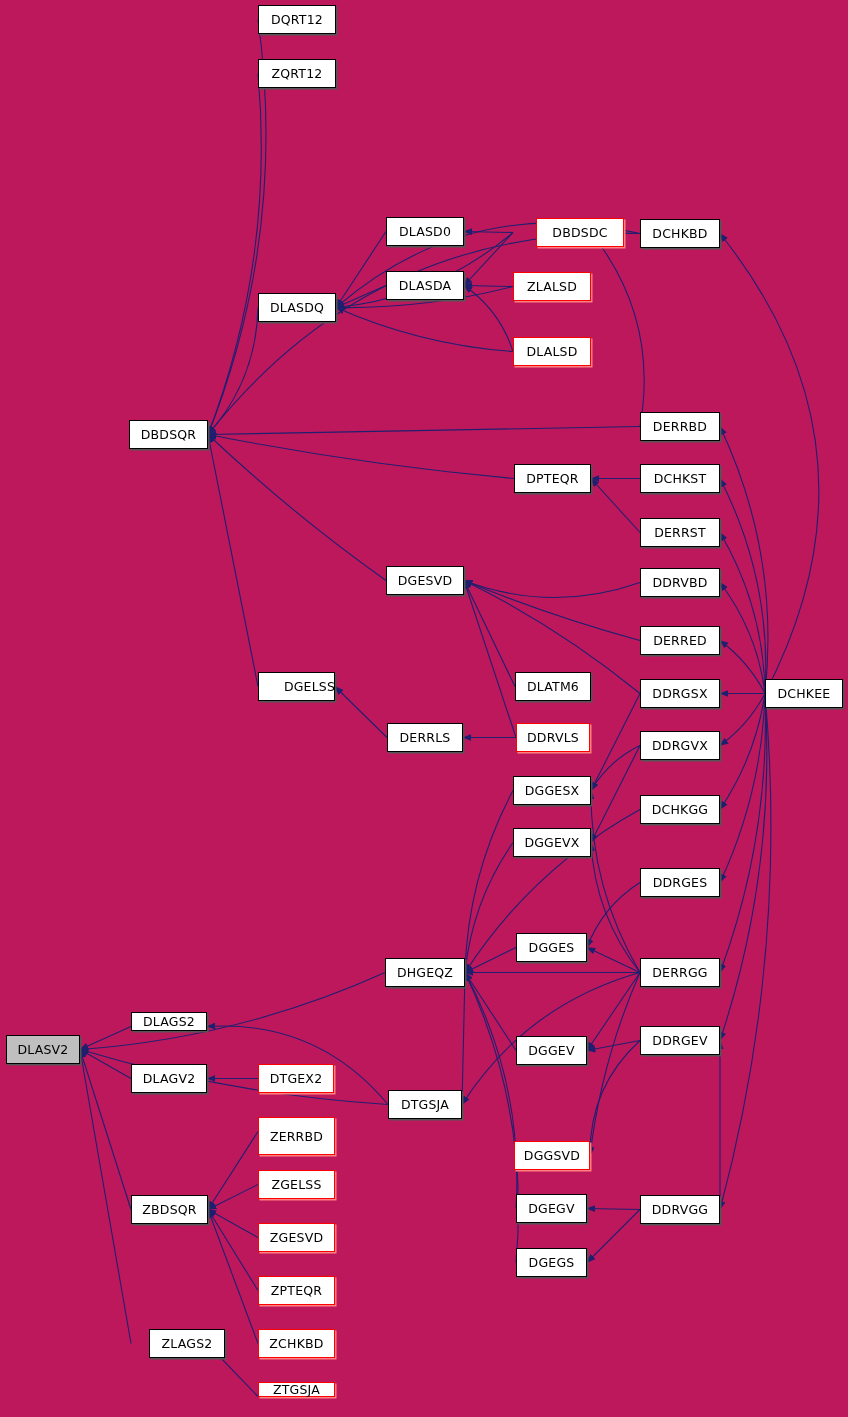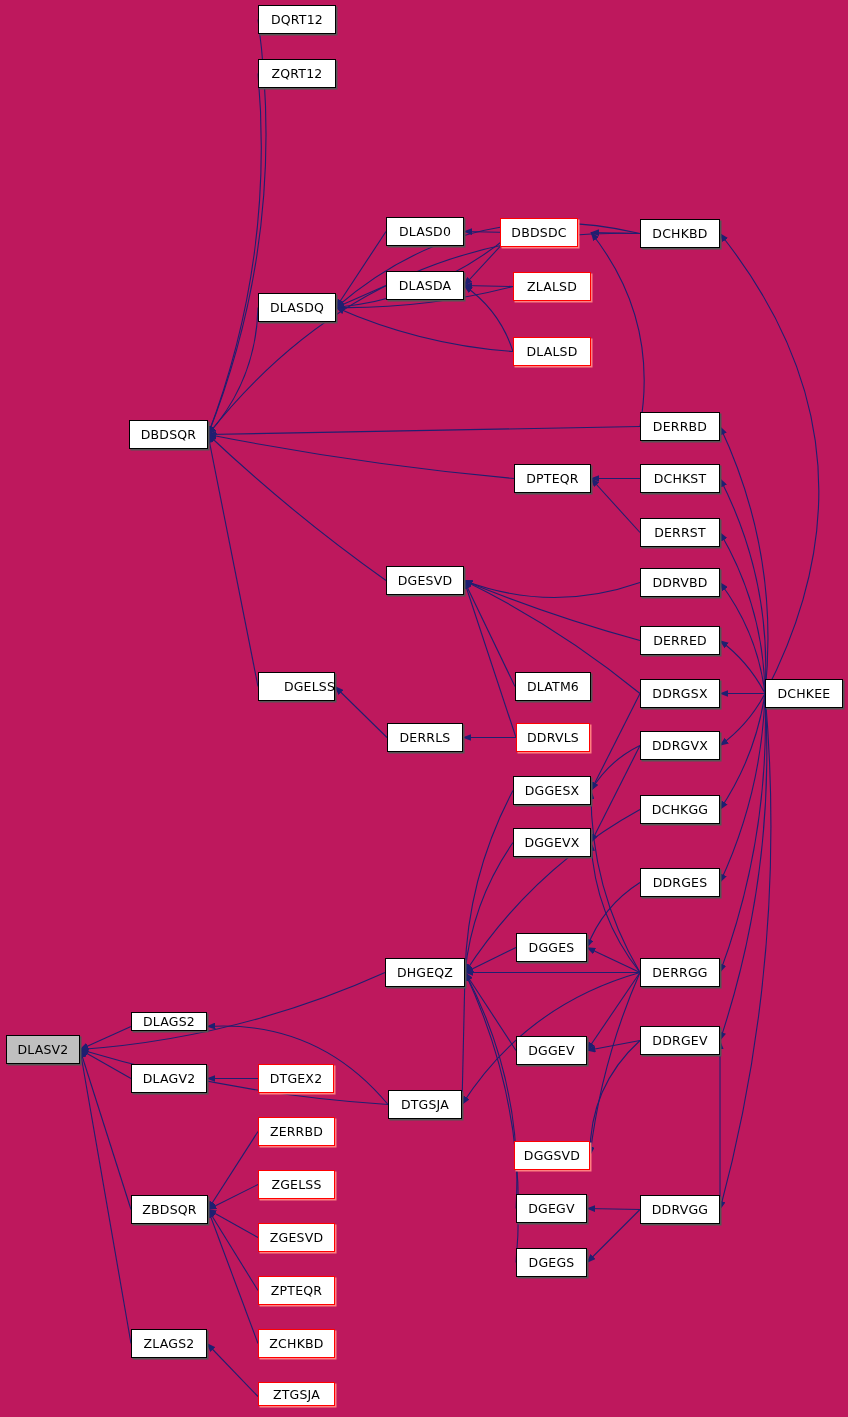--- a/index.html
+++ b/index.html
@@ -110,21 +110,21 @@
   <div id="nodes">
       <div class="node" style="left: 258px; top: 5px; width: 78px; height: 29px;">
         <span>DQRT12</span>
       </div>
       <div class="node" style="left: 258px; top: 59px; width: 78px; height: 29px;">
         <span>ZQRT12</span>
       </div>
       <div class="node" style="left: 386px; top: 217px; width: 78px; height: 29px;">
         <span>DLASD0</span>
       </div>
-      <div class="node red" style="left: 500px; top: 218px; width: 78px; height: 29px;">
+      <div class="node red" style="left: 536px; top: 218px; width: 88px; height: 29px;">
         <span>DBDSDC</span>
       </div>
       <div class="node" style="left: 640px; top: 219px; width: 80px; height: 29px;">
         <span>DCHKBD</span>
       </div>
       <div class="node" style="left: 386px; top: 271px; width: 78px; height: 29px;">
         <span>DLASDA</span>
       </div>
       <div class="node red" style="left: 513px; top: 272px; width: 78px; height: 29px;">
         <span>ZLALSD</span>
@@ -215,21 +215,21 @@
       </div>
       <div class="node" style="left: 131px; top: 1064px; width: 76px; height: 29px;">
         <span>DLAGV2</span>
       </div>
       <div class="node red" style="left: 258px; top: 1064px; width: 76px; height: 29px;">
         <span>DTGEX2</span>
       </div>
       <div class="node" style="left: 388px; top: 1090px; width: 74px; height: 29px;">
         <span>DTGSJA</span>
       </div>
-      <div class="node red" style="left: 258px; top: 1117px; width: 77px; height: 29px;">
+      <div class="node red" style="left: 258px; top: 1117px; width: 77px; height: 38px;">
         <span>ZERRBD</span>
       </div>
       <div class="node red" style="left: 514px; top: 1141px; width: 76px; height: 29px;">
         <span>DGGSVD</span>
       </div>
       <div class="node red" style="left: 258px; top: 1170px; width: 77px; height: 29px;">
         <span>ZGELSS</span>
       </div>
       <div class="node" style="left: 131px; top: 1195px; width: 77px; height: 29px;">
         <span>ZBDSQR</span>
@@ -242,23 +242,23 @@
       </div>
       <div class="node red" style="left: 258px; top: 1223px; width: 77px; height: 29px; justify-content: center;">
         <span>ZGESVD</span>
       </div>
       <div class="node" style="left: 516px; top: 1248px; width: 71px; height: 29px;">
         <span>DGEGS</span>
       </div>
       <div class="node red" style="left: 258px; top: 1276px; width: 77px; height: 29px;">
         <span>ZPTEQR</span>
       </div>
-      <div class="node" style="left: 131px; top: 1329px; width: 76px; height: 29px;">
+      <div class="node" style="left: 149px; top: 1329px; width: 76px; height: 29px;">
         <span>ZLAGS2</span>
       </div>
       <div class="node red" style="left: 258px; top: 1329px; width: 77px; height: 29px;">
         <span>ZCHKBD</span>
       </div>
-      <div class="node red" style="left: 258px; top: 1382px; width: 77px; height: 24px;">
+      <div class="node red" style="left: 258px; top: 1382px; width: 77px; height: 15px;">
         <span>ZTGSJA</span>
       </div>
     </div>
 </div>
 
 </body></html>

